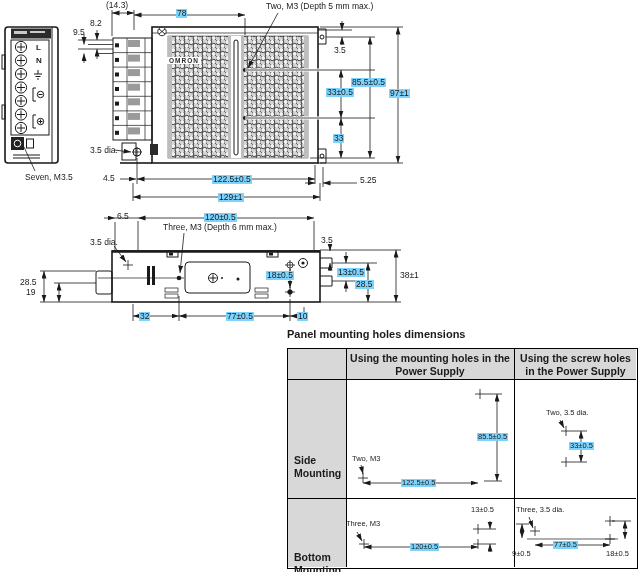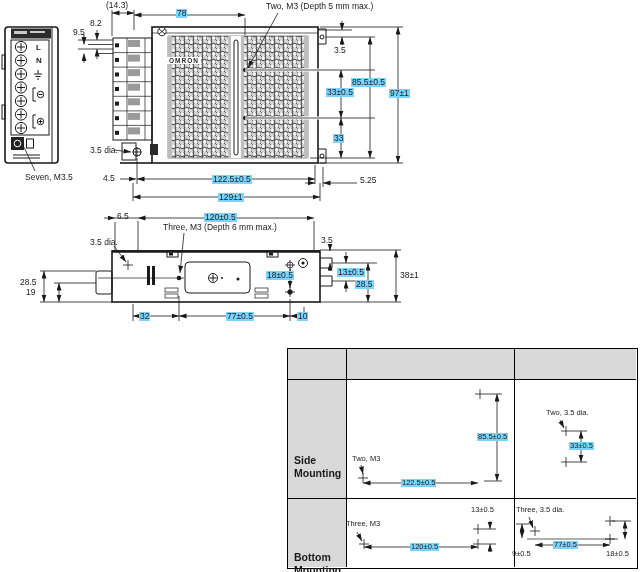--- a/index.html
+++ b/index.html
@@ -28,20 +28,24 @@
 
 <div id="canvas">
 
   <div class="tbl">
     <div class="gray" style="left:0;top:0;width:348px;height:30px;"></div>
     <div class="gray" style="left:0;top:0;width:58px;height:218px;"></div>
     <div class="vline" style="left:58px;top:0;width:1px;height:218px;"></div>
     <div class="vline" style="left:226px;top:0;width:1px;height:218px;"></div>
     <div class="hline" style="left:0;top:30px;width:348px;height:1px;"></div>
     <div class="hline" style="left:0;top:149px;width:348px;height:1px;"></div>
+    <div class="hdr pre" style="left:59px;top:3px;width:166px;">Using the mounting holes in the
+Power Supply</div>
+    <div class="hdr pre" style="left:227px;top:3px;width:121px;">Using the screw holes
+in the Power Supply</div>
     <div class="rowlab pre" style="left:6px;top:73px;">Side
 Mounting</div>
     <div class="rowlab pre" style="left:6px;top:170px;">Bottom
 Mounting</div>
   </div>
 
   <svg width="641" height="572" viewBox="0 0 641 572">
     <defs>
       <marker id="ar" markerWidth="8" markerHeight="6" refX="7.5" refY="2.5" orient="auto-start-reverse" markerUnits="userSpaceOnUse">
         <path d="M0,0 L7.5,2.5 L0,5 Z" fill="#1a1a1a"></path>
@@ -371,20 +375,21 @@
   <span class="d bg" style="left:337px;top:268px;">13±0.5</span>
   <span class="d" style="left:400px;top:271px;">38±1</span>
   <span class="d bg" style="left:266px;top:271px;">18±0.5</span>
   <span class="d" style="left:20px;top:278px;">28.5</span>
   <span class="d" style="left:26px;top:288px;">19</span>
   <span class="d bg" style="left:355px;top:280px;">28.5</span>
   <span class="d bg" style="left:139px;top:312px;">32</span>
   <span class="d bg" style="left:226px;top:312px;">77±0.5</span>
   <span class="d bg" style="left:297px;top:312px;">10</span>
 
+  <div class="title">Panel mounting holes dimensions</div>
   <span class="d sm" style="left:352px;top:455px;">Two, M3</span>
   <span class="d sm bg" style="left:401px;top:479px;">122.5±0.5</span>
   <span class="d sm bg" style="left:477px;top:433px;">85.5±0.5</span>
   <span class="d sm" style="left:546px;top:409px;">Two, 3.5 dia.</span>
   <span class="d sm bg" style="left:569px;top:442px;">33±0.5</span>
   <span class="d sm" style="left:346px;top:520px;">Three, M3</span>
   <span class="d sm bg" style="left:410px;top:543px;">120±0.5</span>
   <span class="d sm" style="left:471px;top:506px;">13±0.5</span>
   <span class="d sm" style="left:516px;top:506px;">Three, 3.5 dia.</span>
   <span class="d sm bg" style="left:553px;top:541px;">77±0.5</span>

